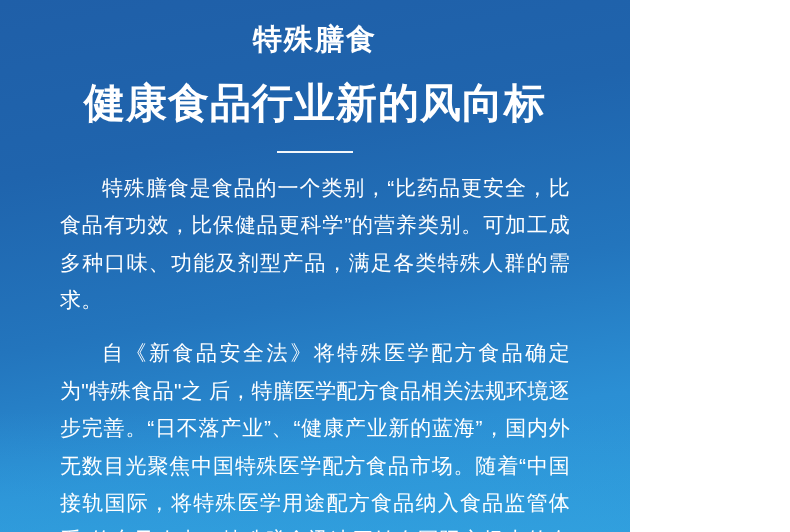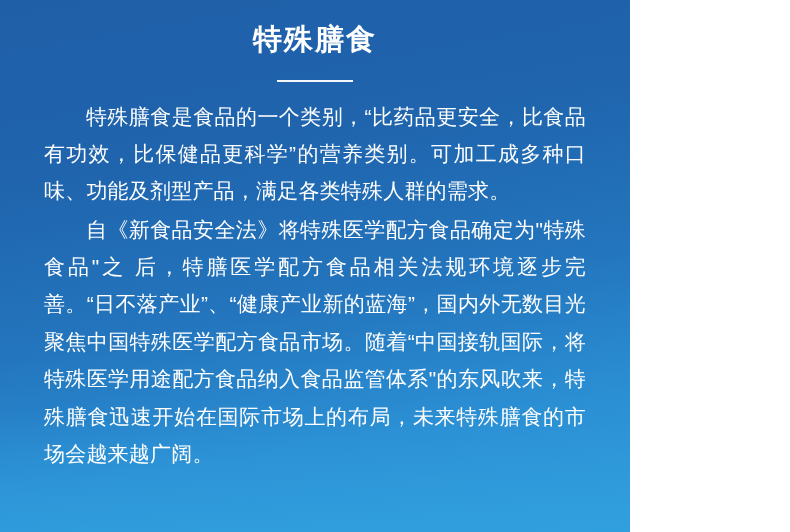--- a/index.html
+++ b/index.html
@@ -64,35 +64,36 @@
     opacity: 0.95;
   }
   .body-text {
     color: #ffffff;
     font-size: 21px;
     line-height: 1.78;
     text-align: justify;
     letter-spacing: 0.2px;
   }
   .para {
-    margin: 0;
+    margin: 16px;
     text-indent: 2em;
   }
   .para + .para {
     margin-top: 1px;
   }
 </style>
 </head>
 <body>
 
 <div class="poster">
   <div class="content">
 
     <div class="title-small">特殊膳食</div>
 
+    <div class="title-large">健康食品行业新的风向标</div>
 
     <div class="divider-wrap">
       <div class="divider"></div>
     </div>
 
     <div class="body-text">
       <p class="para">特殊膳食是食品的一个类别，“比药品更安全，比食品有功效，比保健品更科学”的营养类别。可加工成多种口味、功能及剂型产品，满足各类特殊人群的需求。</p>
       <p class="para">自《新食品安全法》将特殊医学配方食品确定为"特殊食品"之 后，特膳医学配方食品相关法规环境逐步完善。“日不落产业”、“健康产业新的蓝海”，国内外无数目光聚焦中国特殊医学配方食品市场。随着“中国接轨国际，将特殊医学用途配方食品纳入食品监管体系"的东风吹来，特殊膳食迅速开始在国际市场上的布局，未来特殊膳食的市场会越来越广阔。</p>
     </div>
 

